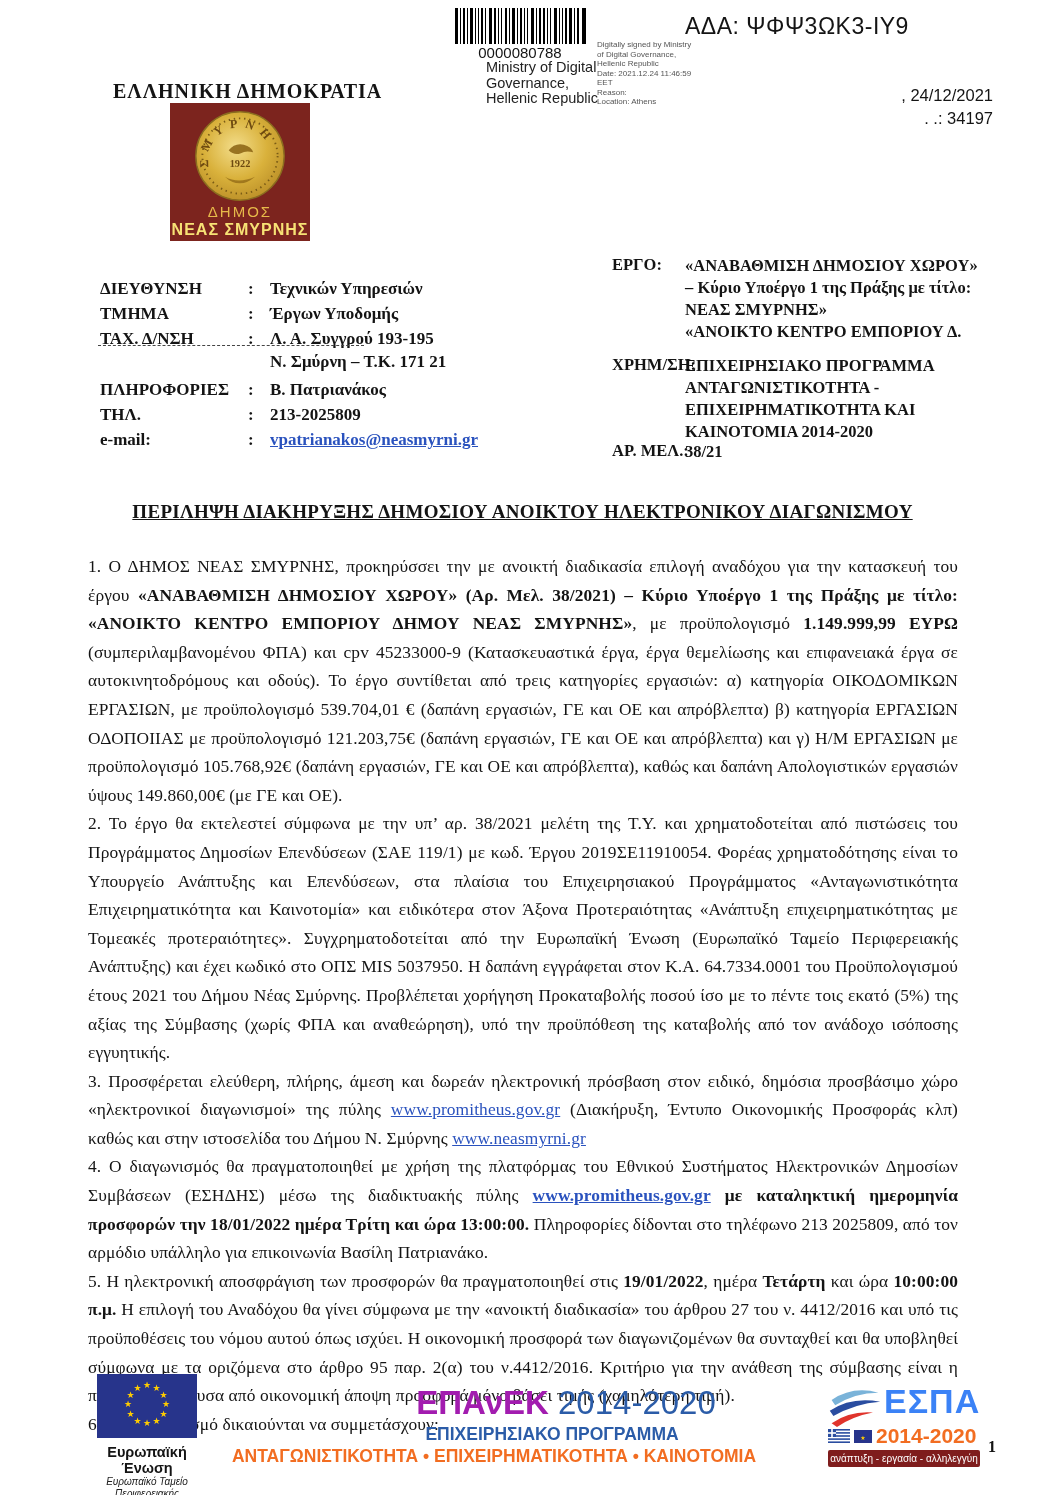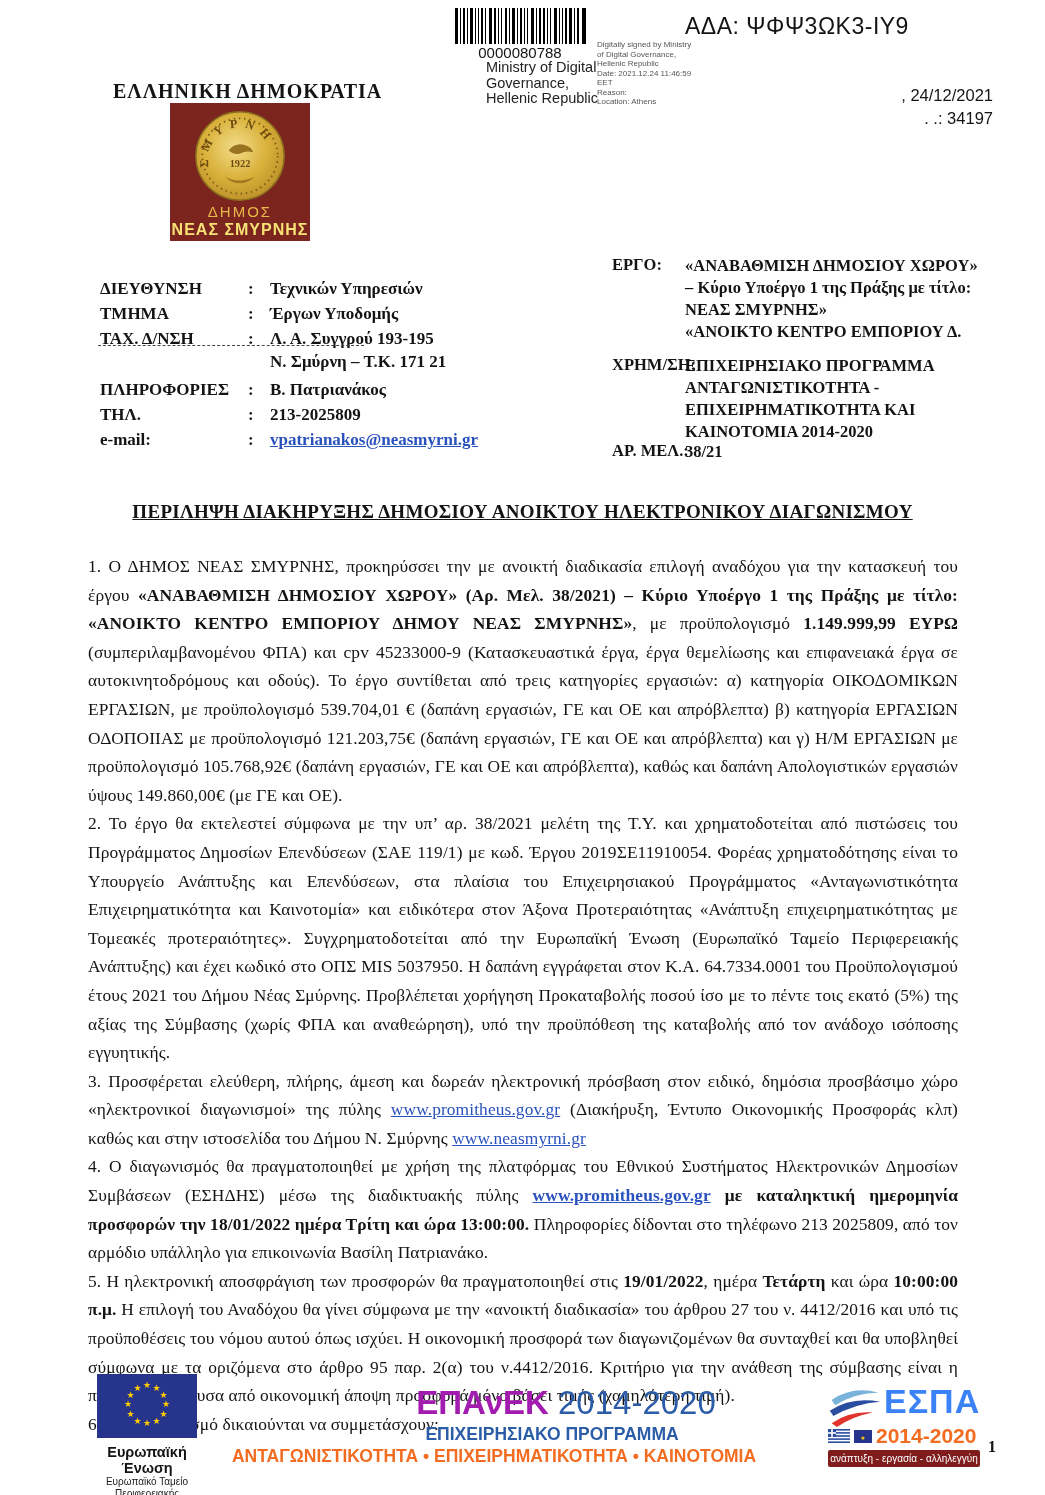--- a/index.html
+++ b/index.html
@@ -39,21 +39,21 @@
   
   .doc-title{left:0;top:501px;width:100%;text-align:center;font-size:19px;font-weight:bold;
              text-decoration:underline;letter-spacing:0.3px;}
   .body-text{left:88px;top:552px;width:870px;text-align:justify;
              font-size:17.4px;line-height:28.6px;letter-spacing:0.1px;}
   .body-text p{margin:0;}
 
   
   .eu-block{left:92px;top:1374px;width:110px;text-align:center;}
   .eu-title{font-size:14.5px;font-weight:bold;margin-top:2px;font-family:"Liberation Sans",sans-serif;}
-  .eu-sub{font-size:10px;line-height:11.5px;font-family:"Liberation Sans",sans-serif;color:#222;}
+  .eu-sub{font-size:10px;line-height:11.5px;font-family:"Liberation Sans",sans-serif;color:#222;font-style:italic;}
   .epanek1{top:1384px;left:566px;transform:translateX(-50%);white-space:nowrap;
            font-family:"Liberation Sans",sans-serif;font-weight:bold;font-size:33px;}
   .epanek1 .red{color:#a21caf;}
   .epanek1 .blue{color:#2b5ca8;font-weight:normal;}
   .epanek2{top:1424px;left:552px;transform:translateX(-50%);white-space:nowrap;
            font-family:"Liberation Sans",sans-serif;font-weight:bold;font-size:17.5px;color:#2b5ca8;}
   .epanek3{top:1446px;left:494px;transform:translateX(-50%);white-space:nowrap;
            font-family:"Liberation Sans",sans-serif;font-weight:bold;font-size:17.5px;color:#f26d21;}
   .espa-block{left:828px;top:1384px;width:152px;}
   .espa-name{position:absolute;left:56px;top:0px;font-family:"Liberation Sans",sans-serif;

